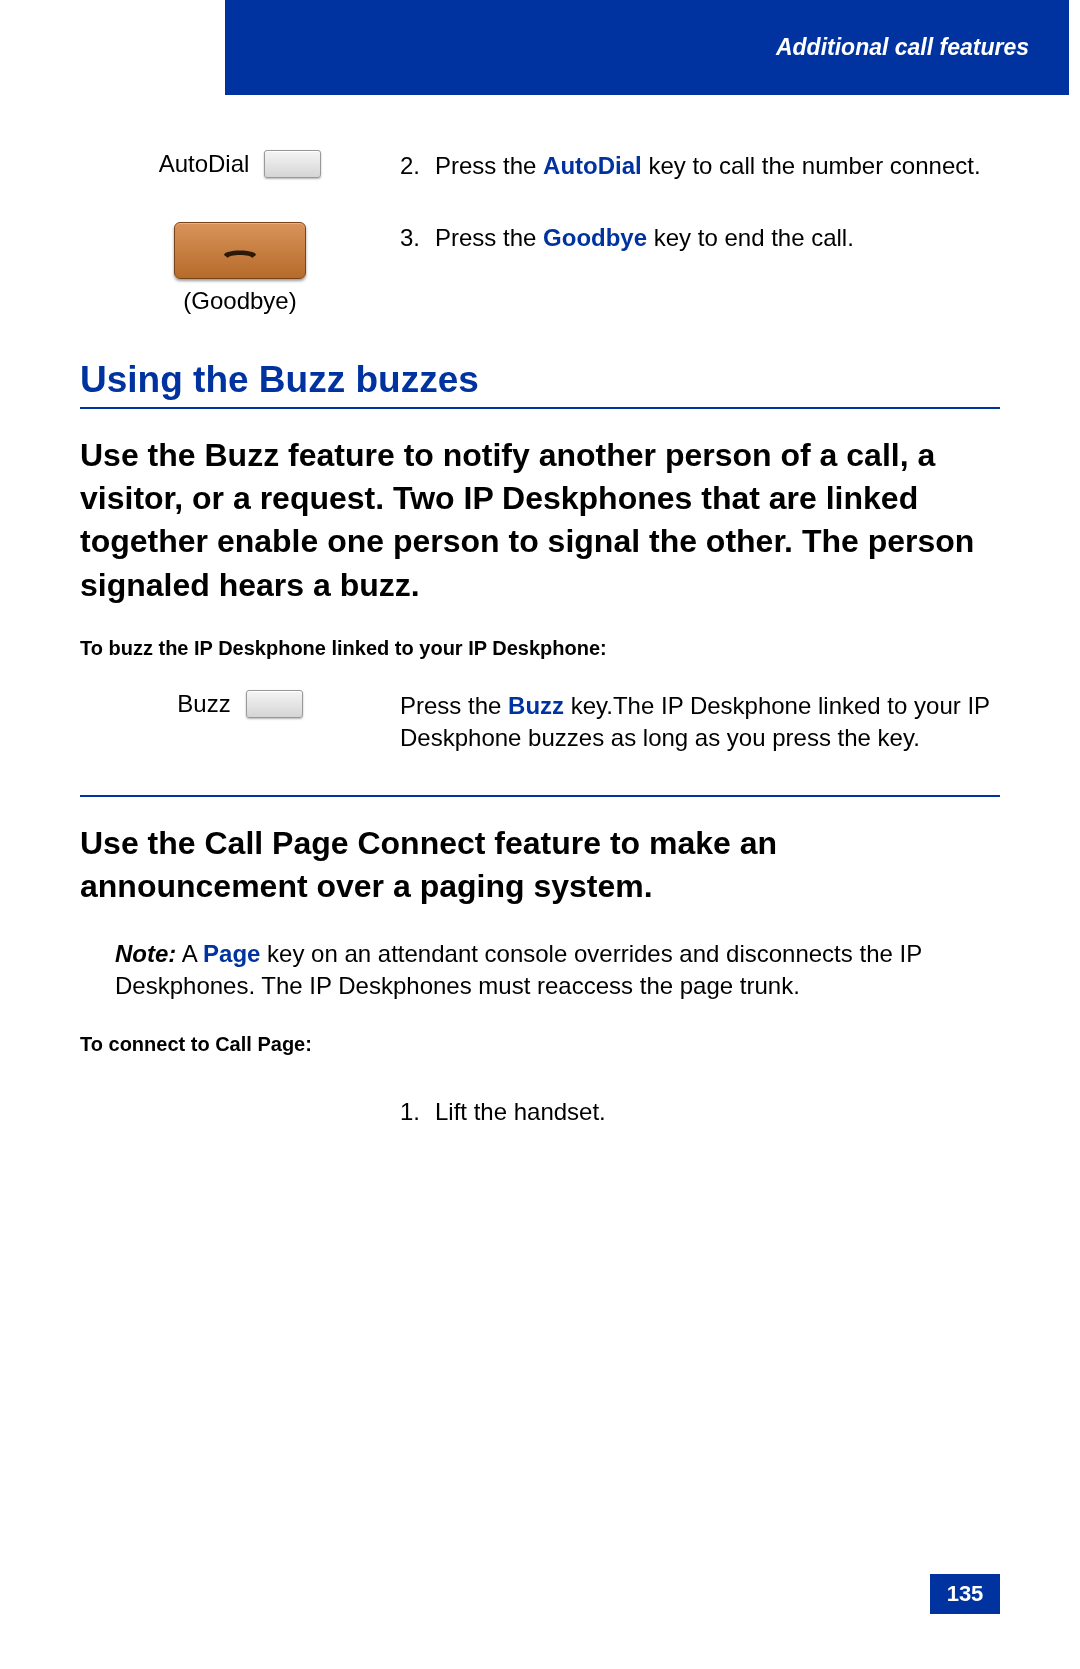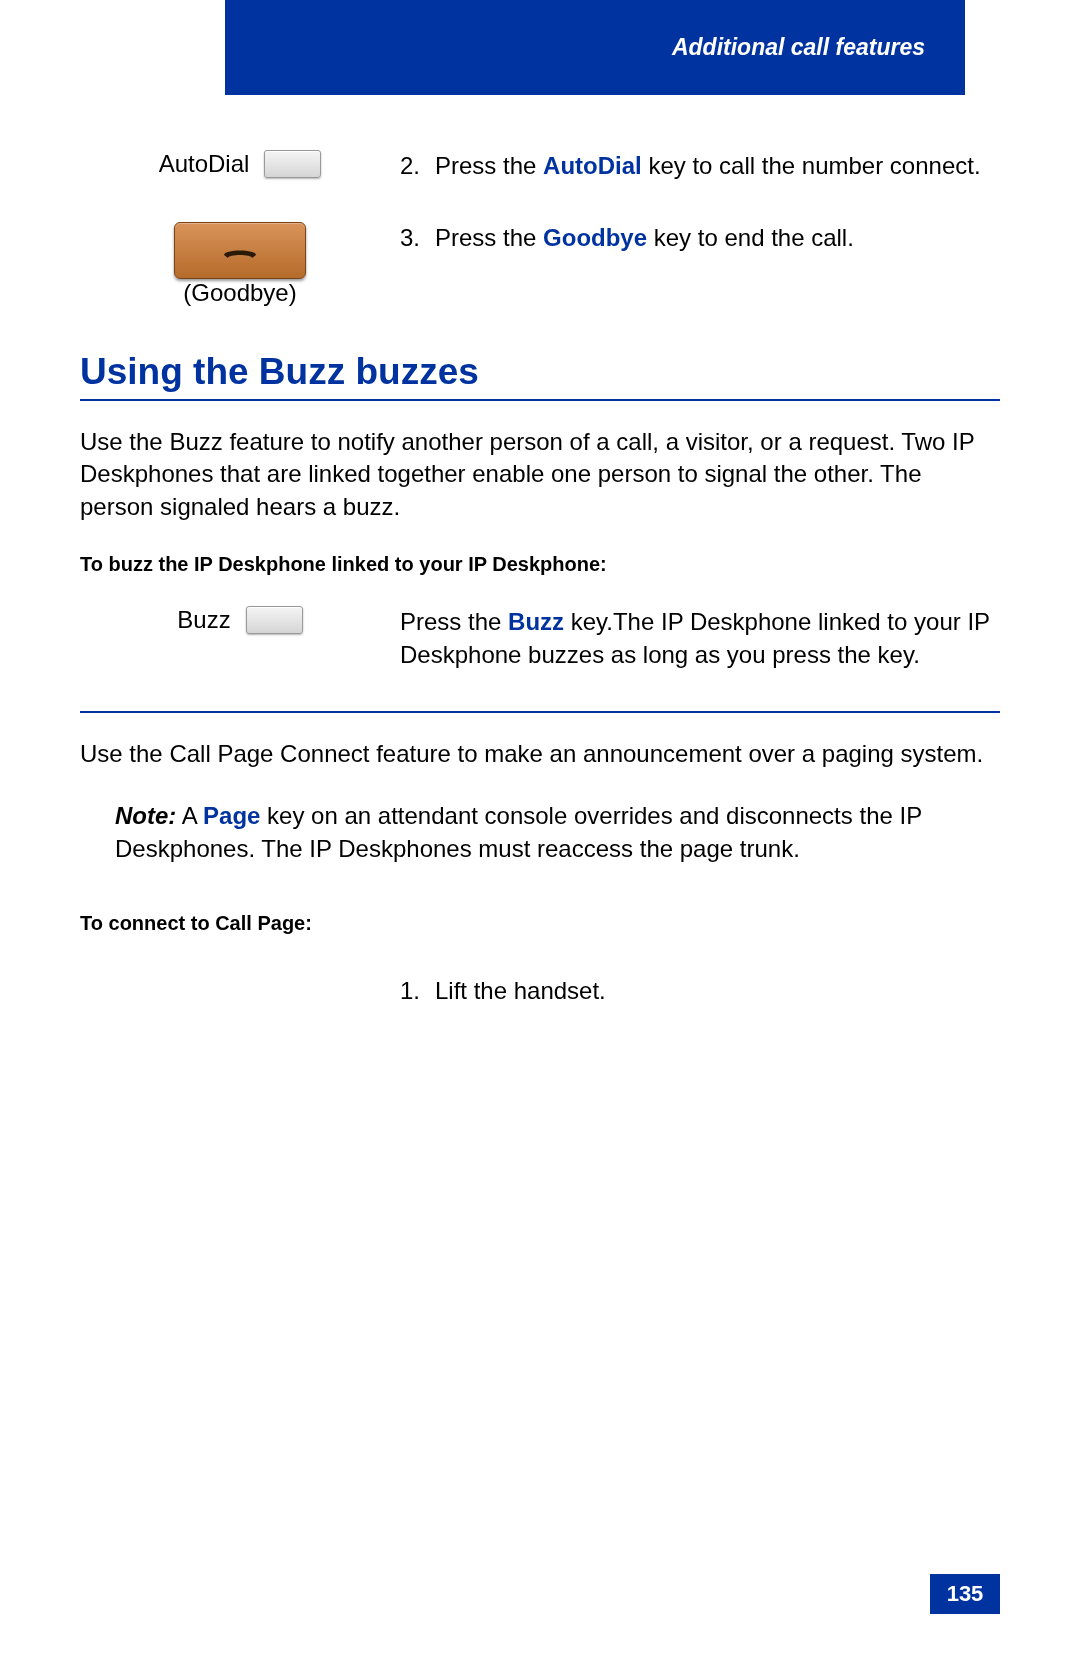--- a/index.html
+++ b/index.html
@@ -9,21 +9,21 @@
     background: #fff;
     width: 1080px;
     height: 1669px;
     position: relative;
     color: #000;
   }
   .header-bar {
     position: absolute;
     top: 0;
     left: 225px;
-    width: 740px;
+    width: 844px;
     height: 95px;
     background: #0033a0;
     display: flex;
     align-items: center;
     justify-content: flex-end;
     padding-right: 40px;
     box-sizing: border-box;
   }
   .header-title {
     color: #fff;
@@ -41,20 +41,21 @@
     display: flex;
     align-items: flex-start;
     margin-bottom: 40px;
   }
   .key-col {
     width: 320px;
     display: flex;
     align-items: center;
     justify-content: space-between;
     flex-direction: column;
+    gap: 8px;
   }
   .key-col.row-layout {
     flex-direction: row;
     justify-content: center;
     gap: 15px;
   }
   .label-text {
     font-size: 24px;
   }
   .grey-key {
@@ -104,34 +105,35 @@
     font-weight: bold;
     margin: 45px 0 6px 0;
     line-height: 1.1;
   }
   hr.section-rule {
     border: none;
     border-top: 2px solid #0033a0;
     margin: 0 0 25px 0;
   }
   p.body {
-    font-size: 24px;
+    font-size: 32px;
     line-height: 1.35;
     margin: 0 0 30px 0;
+    font-weight: bold;
   }
   p.bold-intro {
     font-size: 20px;
     font-weight: bold;
     margin: 12px 0 30px 0;
   }
   .note-block {
     margin-left: 35px;
     font-size: 24px;
     line-height: 1.35;
-    margin-bottom: 47px;
+    margin-bottom: 30px;
   }
   .note-label {
     font-style: italic;
     font-weight: bold;
   }
   .page-num {
     position: absolute;
     bottom: 55px;
     right: 80px;
     width: 70px;

